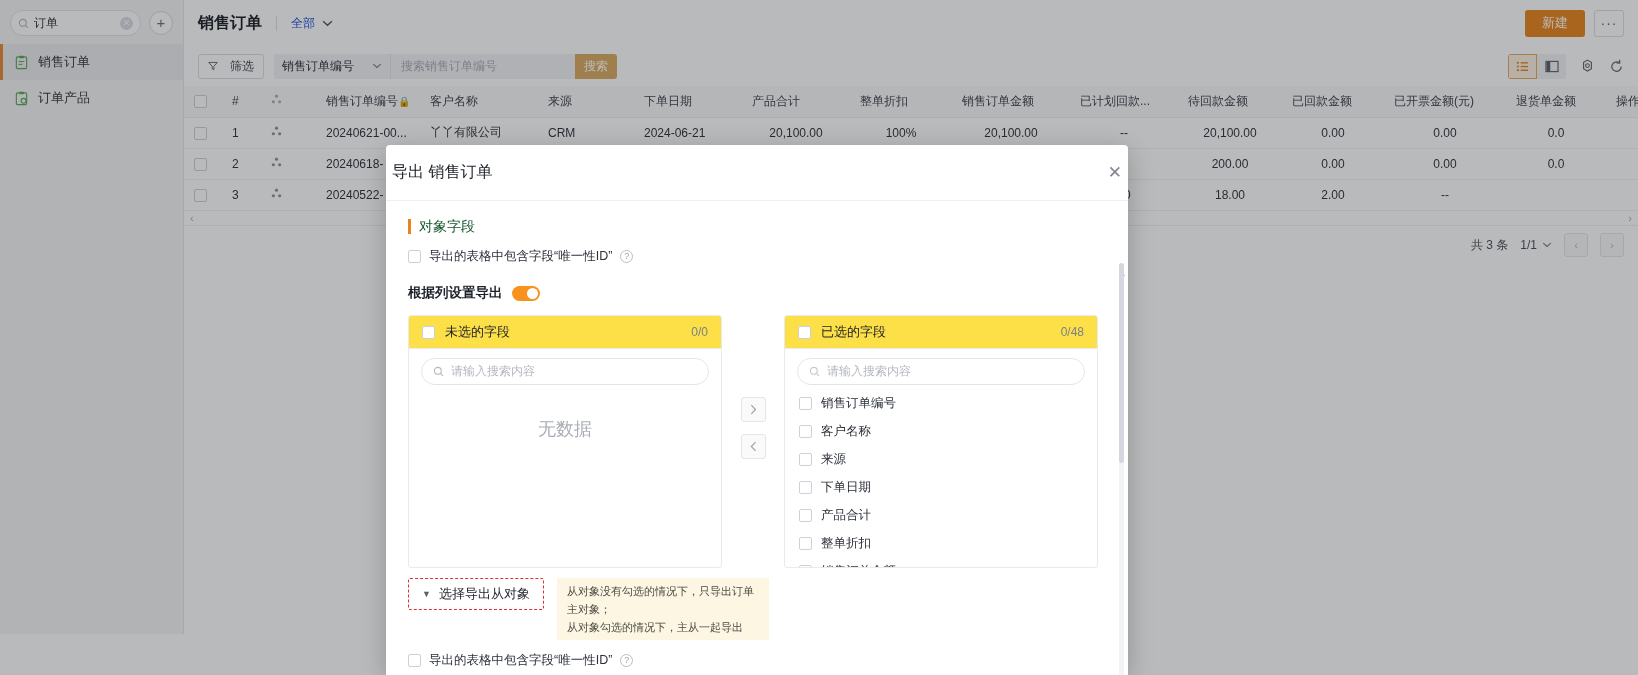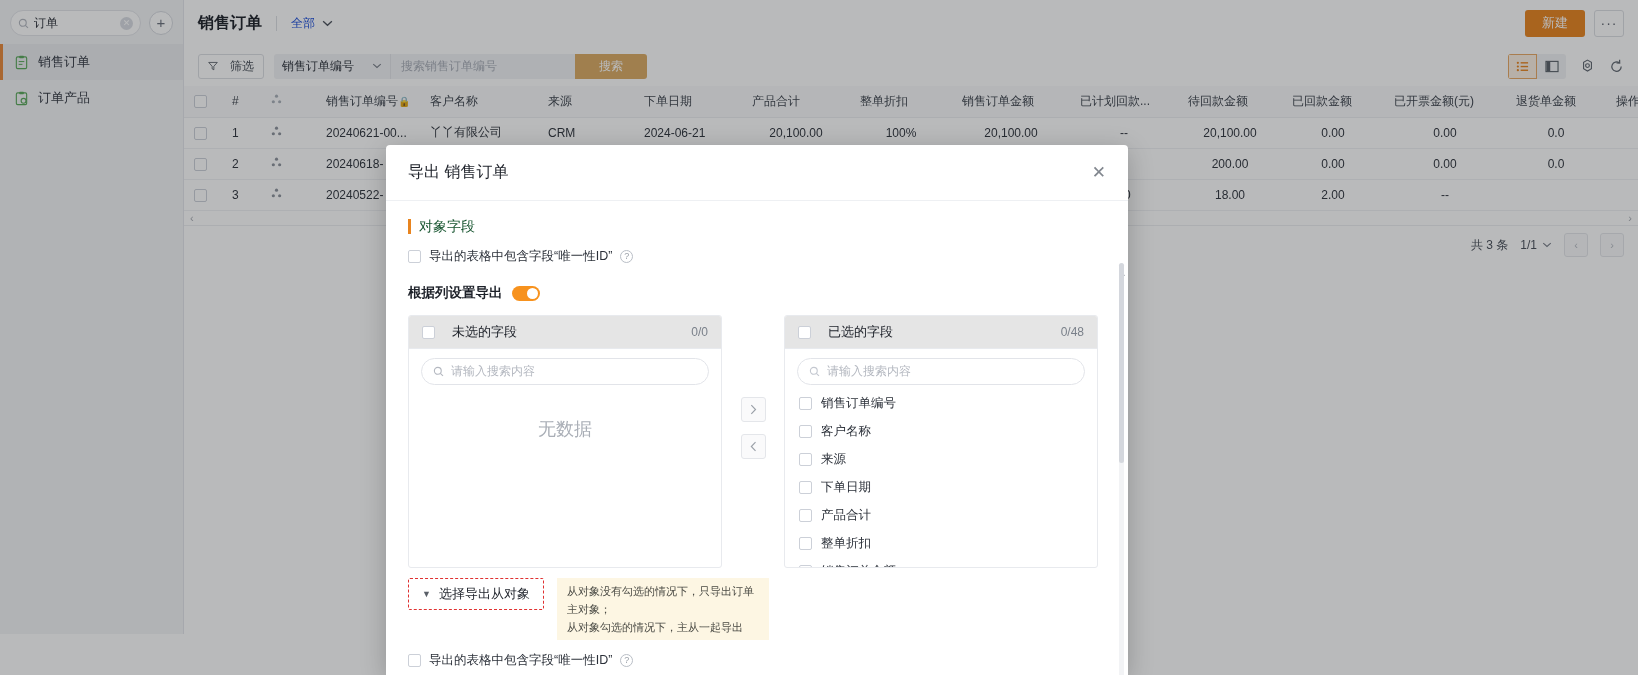--- a/index.html
+++ b/index.html
@@ -68,21 +68,21 @@
   .sg-sel {
     height: 25px; background: #f1f2f5; border-radius: 3px 0 0 3px; display: flex; align-items: center;
     gap: 18px; padding: 0 8px; font-size: 12px; color: #2d323b;
   }
   .sg-input {
     height: 25px; width: 185px; background: #f1f2f5; font-size: 12px; color: #a9aeb8;
     display: flex; align-items: center; padding: 0 10px; border-left: 1px solid #e2e4e8;
   }
   .sg-btn {
     height: 25px; background: #dbab63; color: #fff; font-size: 12px; border-radius: 0 3px 3px 0;
-    padding: 0 24px; display: flex; align-items: center;
+    padding: 0 9px; display: flex; align-items: center;
   }
   .rt-icons { display: flex; align-items: center; gap: 14px; }
   .seg { display: flex; height: 25px; border-radius: 3px; overflow: hidden; }
   .seg div {
     width: 29px; display: flex; align-items: center; justify-content: center; background: #f1f2f5;
   }
   .seg div.on { background: #fdf1e4; border: 1px solid #e8a863; }
 
   
   .tbl-wrap { flex: 1; min-height: 0; overflow: hidden; }
@@ -117,21 +117,21 @@
     padding: 0 6px; color: #a8acb4; font-size: 11px; background: #fff; }
 
   
   #overlay { position: absolute; inset: 0; background: rgba(24,26,31,0.30); }
   #modal {
     position: absolute; left: 386px; top: 145px; width: 742px; height: 530px;
     background: #fff; border-radius: 4px 4px 0 0; box-shadow: 0 6px 26px rgba(0,0,0,.22);
     display: flex; flex-direction: column; overflow: hidden;
   }
   .m-head {
-    height: 56px; flex: 0 0 56px; display: flex; align-items: center; padding: 0 22px;
+    height: 56px; flex: 0 0 56px; display: flex; align-items: center; padding: 0 6px;
     border-bottom: 1px solid #eef0f3;
   }
   .m-title { font-size: 16px; color: #1d2129; }
   .m-close { margin-left: auto; color: #82878f; font-size: 17px; }
   .m-body { flex: 1; min-height: 0; overflow: hidden; position: relative; padding: 18px 22px 0 22px; }
   .sec-title {
     font-size: 14px; font-weight: normal; color: #14532d; border-left: 3px solid #e8841f;
     padding-left: 8px; line-height: 15px; margin-bottom: 14px;
   }
   .chk-row { display: flex; align-items: center; gap: 8px; font-size: 12.5px; color: #2b3039; }
@@ -146,22 +146,22 @@
   .switch-row { display: flex; align-items: center; gap: 9px; margin-top: 19px; }
   .switch-lb { font-size: 13.5px; font-weight: bold; color: #1d2129; font-family: Liberation Serif, serif; }
   .switch { width: 28px; height: 15px; border-radius: 8px; background: #f7921e; position: relative; }
   .switch i { position: absolute; right: 2px; top: 2px; width: 11px; height: 11px; border-radius: 50%; background: #fff; }
 
   .transfer { display: flex; margin-top: 13px; align-items: flex-start; }
   .panel {
     width: 314px; border: 1px solid #e8eaee; border-radius: 3px; overflow: hidden; background: #fff;
   }
   .panel-head {
-    height: 33px; background: #e5e5e5; border-bottom: 1px solid #e8eaee;
-    display: flex; align-items: center; padding: 0 13px; gap: 17px;
+    height: 33px; background: #fde047; border-bottom: 1px solid #e8eaee;
+    display: flex; align-items: center; padding: 0 13px; gap: 10px;
   }
   .panel-head .nm { font-size: 13px; color: #1d2129; }
   .panel-head .ct { margin-left: auto; font-size: 12px; color: #7a808a; }
   .panel-body { height: 218px; overflow: hidden; padding: 9px 12px 0 12px; }
   .p-search {
     height: 27px; border: 1px solid #e2e4e9; border-radius: 14px; display: flex; align-items: center;
     gap: 7px; padding: 0 11px; font-size: 12px; color: #b4b8c0;
   }
   .empty { text-align: center; font-size: 18px; color: #a9aeb6; margin-top: 32px; }
   .f-item { display: flex; align-items: center; gap: 9px; height: 28px; font-size: 12.5px; color: #2b3039; padding-left: 2px; }

